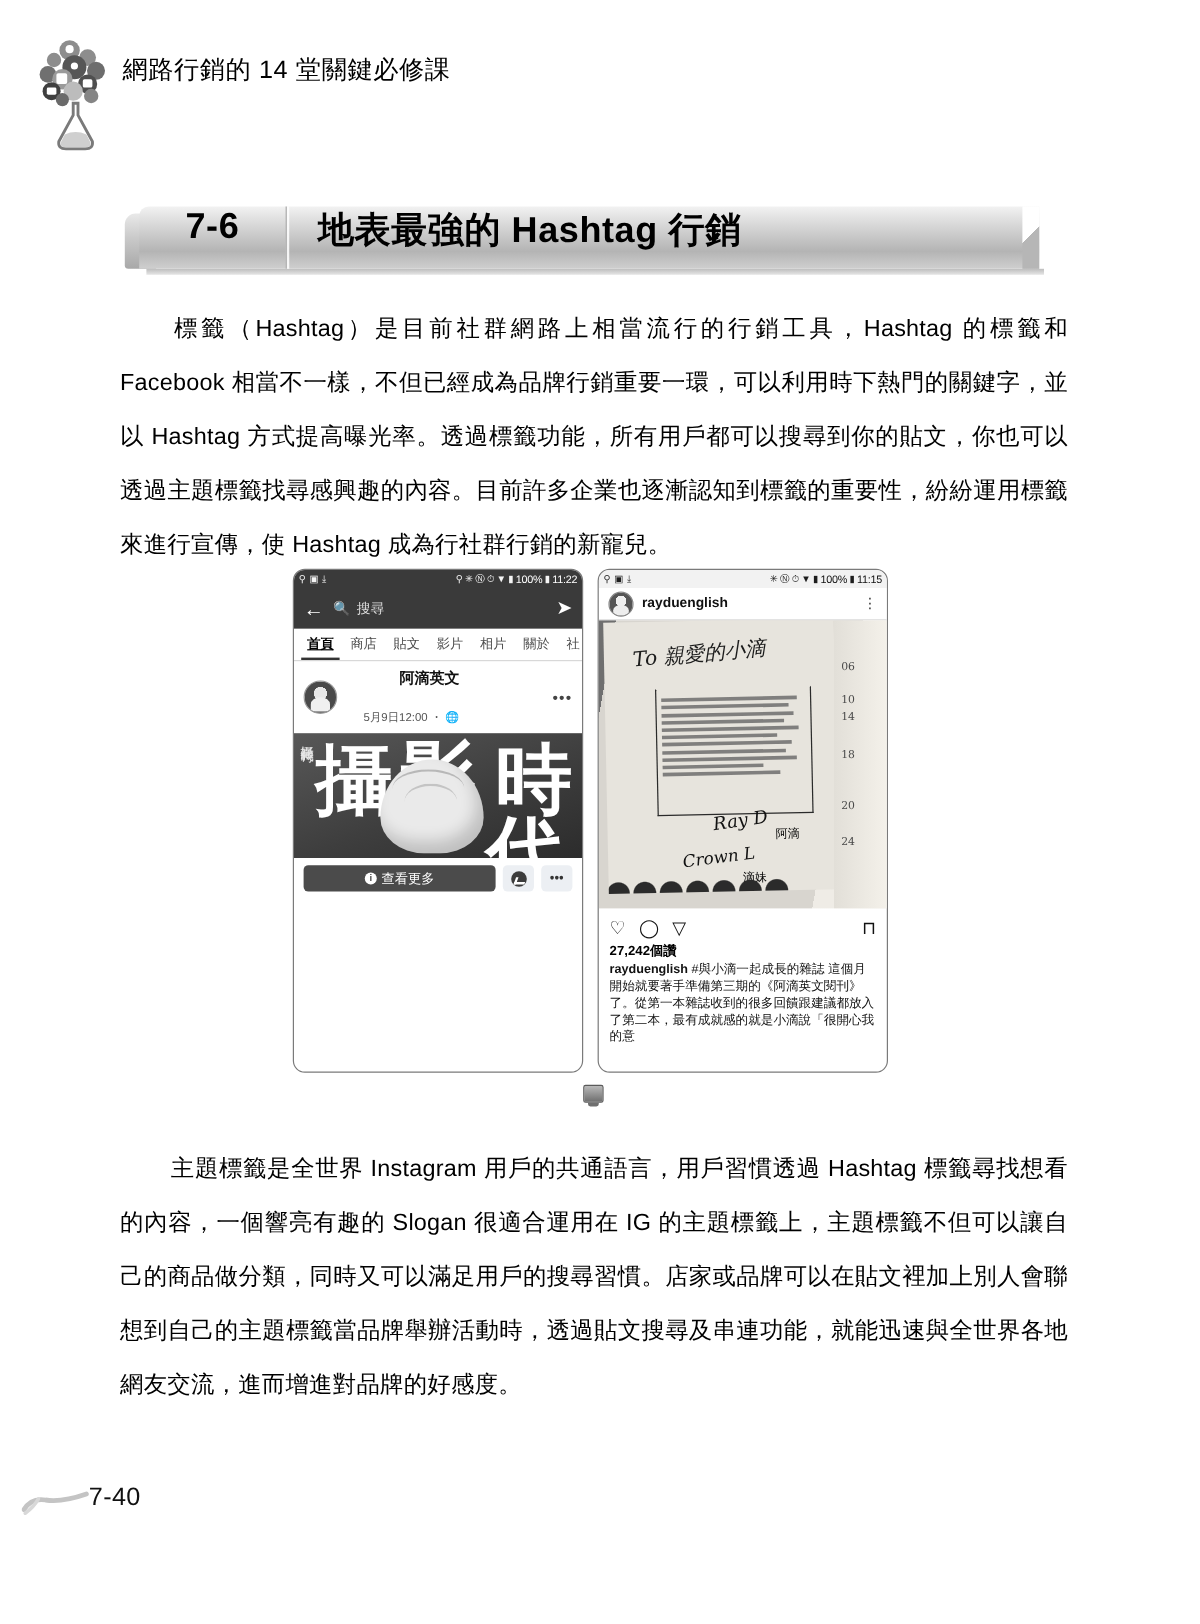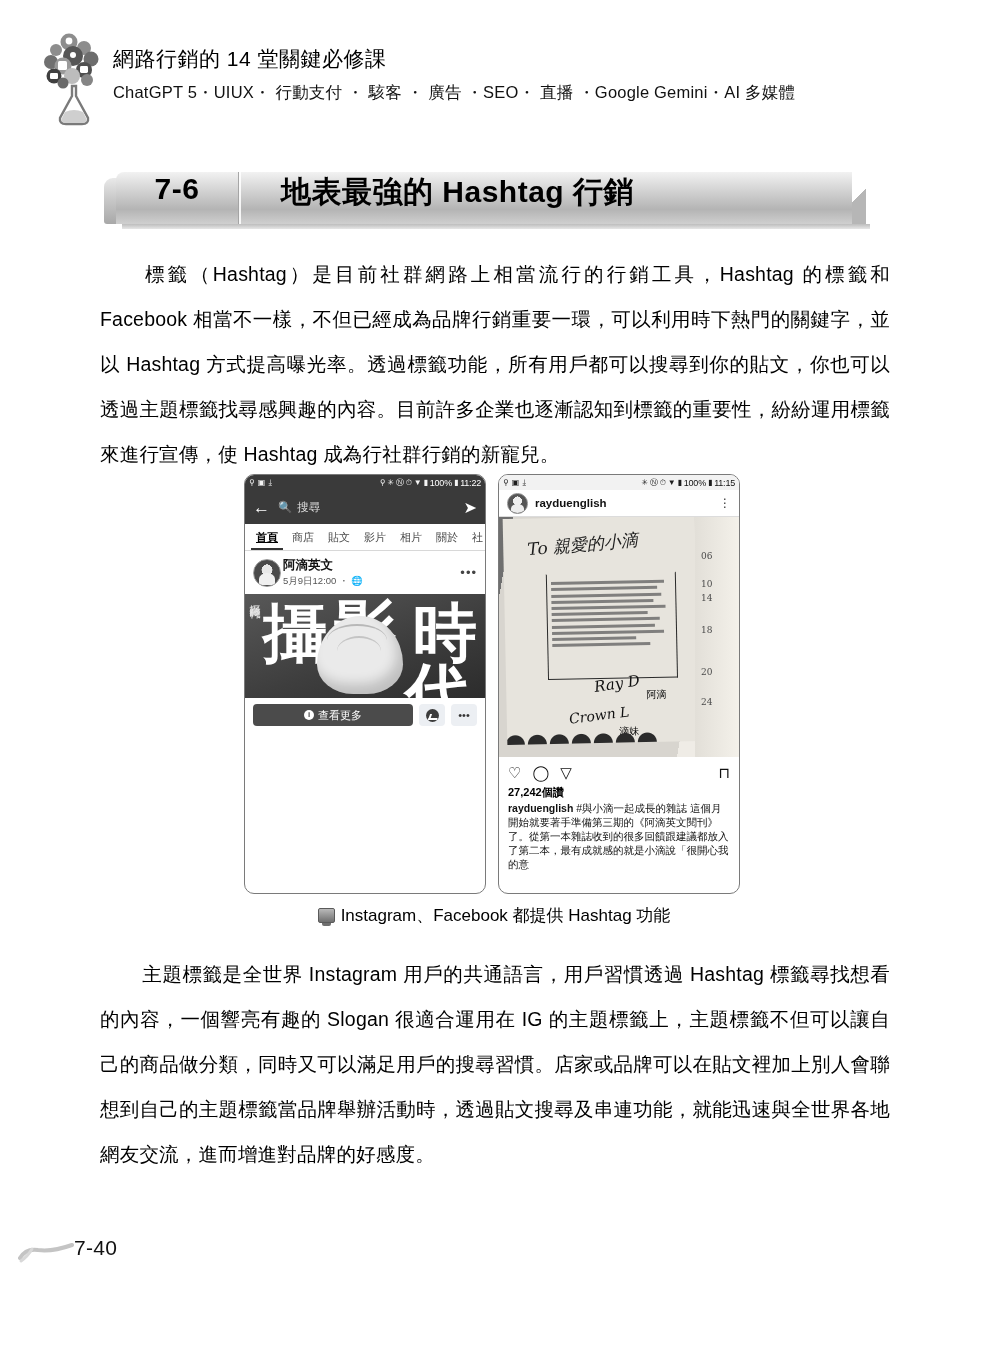--- a/index.html
+++ b/index.html
@@ -12,21 +12,21 @@
     height: 1353px;
     position: relative;
     font-family: "Liberation Sans", "DejaVu Sans", sans-serif;
     color: #000;
     overflow: hidden;
   }
 
   
   .runhead {
     position: absolute;
-    left: 39px; top: 28px;
+    left: 28px; top: 28px;
     width: 880px; height: 110px;
     display: flex; align-items: flex-start;
   }
   .runhead-logo {
     width: 70px; height: 100px;
     position: relative;
     flex: 0 0 70px;
     margin-right: 4px;
   }
   .runhead-text {
@@ -93,21 +93,21 @@
     font-weight: bold;
     letter-spacing: 0.5px;
     color: #000;
   }
   .banner-divider {
     width: 2px; height: 52px;
     background: rgba(255,255,255,0.85);
     border-left: 1px solid rgba(130,130,130,0.7);
   }
   .banner-title {
-    padding-left: 40px;
+    padding-left: 24px;
     font-size: 30px;
     font-weight: bold;
     letter-spacing: 0.5px;
     color: #000;
   }
 
   
   .para {
     position: absolute;
     width: 790px;
@@ -195,38 +195,39 @@
     line-height: 25px;
   }
   .fb-tab.active { color:#000; font-weight:bold;text-decoration:underline; }
   .fb-tab.active:after {
     content:"";
     position:absolute; left:2px; right:2px; bottom:0;
     height:2px; background:#333;
   }
 
   .fb-posthead {
-    display: flex; align-items: center; gap: 2px;
+    display: flex; align-items: center; gap: 22px;
     padding: 6px 8px 2px 8px;
+    text-align: right;
   }
   .fb-avatar {
     width: 26px; height: 26px; border-radius: 50%;
     background: radial-gradient(circle at 50% 38%, #e8e8e8 0 26%, #4a4a4a 27% 100%);
     border: 1px solid #999;
     flex: 0 0 26px;
     position: relative;
     overflow: hidden;
   }
   .fb-avatar:after {
     content:"";
     position:absolute; left:5px; right:5px; top:13px; height:12px;
     background:#f0f0f0; border-radius:50% 50% 0 0;
   }
   .fb-name { font-size: 12.5px; font-weight: bold; color:#111; }
-  .fb-meta { font-size: 9.5px; color:#555; margin-top:1px; }
+  .fb-meta { font-size: 9.5px; color:#555; margin-top:18px; }
   .fb-dots { margin-left:auto; color:#444; font-size:13px; letter-spacing:1px; }
 
   .fb-body { padding: 5px 8px 0 8px; }
   .fb-body p { margin: 0 0 8px 0; font-size: 11px; line-height: 14px; color: #111; }
   .fb-body p.bold { font-weight: bold; margin-bottom: 1px; font-size: 11px;}
   .fb-body p.tight { margin-bottom: 1px; line-height: 14.5px; }
   .fb-more { color:#8a8a8a; font-size: 11px; }
 
   
   .fb-photo {
@@ -473,21 +474,20 @@
         <rect x="41" y="38" width="8" height="7" rx="1.4"></rect>
         <circle cx="34" cy="27" r="3"></circle>
         <rect x="11" y="45" width="8" height="6" rx="1.2"></rect>
       </g>
       <path d="M33 58 L37 58 L37 68 L49 90 Q50 96 43 96 L27 96 Q20 96 21 90 L33 68 Z" fill="none" stroke="#7a7a7a" stroke-width="2.4"></path>
       <path d="M26 84 Q35 80 44 84 L47.5 91 Q48 95 43 95 L27 95 Q22 95 22.5 91 Z" fill="#cfcfcf"></path>
     </svg>
   </div>
   <div class="runhead-text">
     <div class="runhead-title">網路行銷的 14 堂關鍵必修課</div>
-    <div class="runhead-sub">ChatGPT 5・UIUX・ 行動支付 ・ 駭客 ・ 廣告 ・SEO・ 直播 ・Google Gemini・AI 多媒體</div>
   </div>
 </div>
 
 <div class="section-banner">
   <div class="banner-tab"></div>
   <div class="banner-shadow"></div>
   <div class="banner-body">
     <div class="banner-num">7-6</div>
     <div class="banner-divider"></div>
     <div class="banner-title">地表最強的 Hashtag 行銷</div>
@@ -642,21 +642,20 @@
       <div class="ig-caption">
         <b>rayduenglish</b>
         <span>#與小滴一起成長的雜誌 這個月開始就要著手準備第三期的《阿滴英文閱刊》了。從第一本雜誌收到的很多回饋跟建議都放入了第二本，最有成就感的就是小滴說「很開心我的意</span>
       </div>
     </div>
 
   </div>
 
   <div class="fig-caption">
     <span class="cap-icon"></span>
-    <span>Instagram、Facebook 都提供 Hashtag 功能</span>
   </div>
 </div>
 
 <div class="para p2"><span class="indent"></span><span>主題標籤是全世界 Instagram 用戶的共通語言，用戶習慣透過 Hashtag 標籤尋找想看的內容，一個響亮有趣的 Slogan 很適合運用在 IG 的主題標籤上，主題標籤不但可以讓自己的商品做分類，同時又可以滿足用戶的搜尋習慣。店家或品牌可以在貼文裡加上別人會聯想到自己的主題標籤當品牌舉辦活動時，透過貼文搜尋及串連功能，就能迅速與全世界各地網友交流，進而增進對品牌的好感度。</span></div>
 
 <div class="footer">
   <svg class="footer-swoosh" width="60" height="30" viewBox="0 0 60 30">
     <path d="M2 22 Q8 12 20 14 Q34 16 54 9" stroke="#c4c4c4" stroke-width="4" fill="none" stroke-linecap="round"></path>
     <path d="M3 25 Q10 20 14 13" stroke="#d8d8d8" stroke-width="3" fill="none" stroke-linecap="round"></path>
   </svg>

